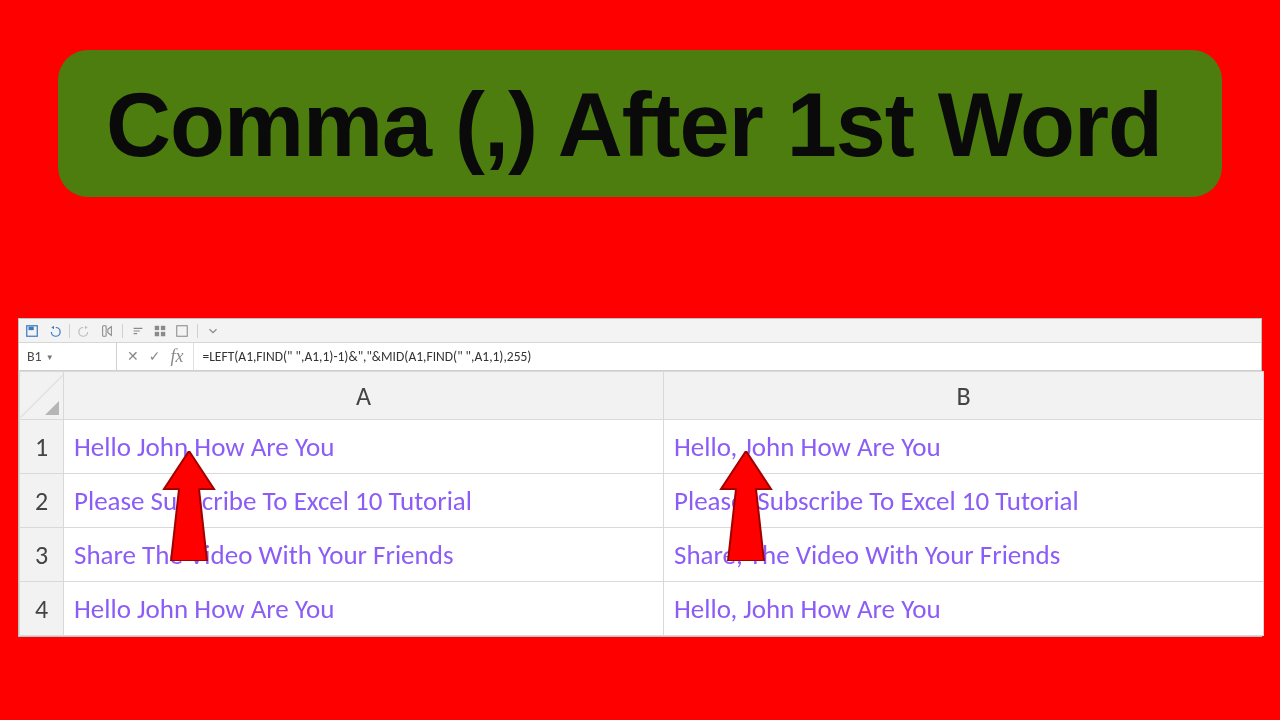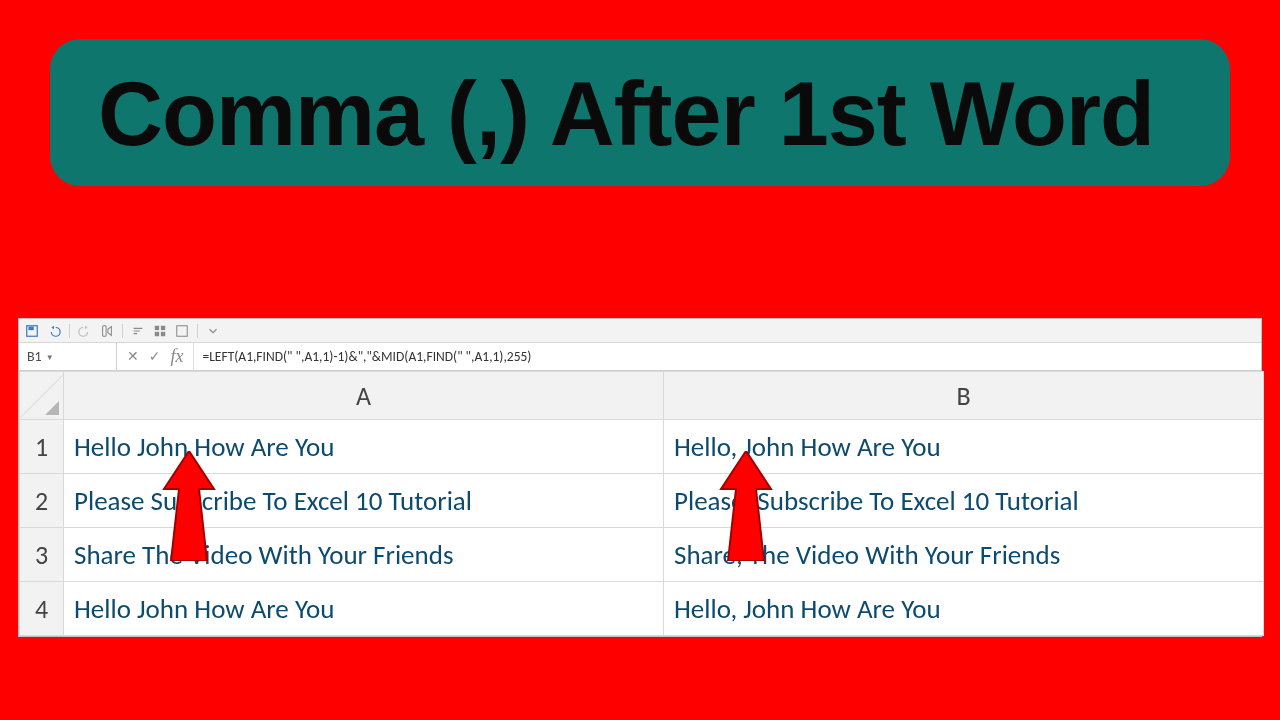--- a/index.html
+++ b/index.html
@@ -1,23 +1,23 @@
 <!DOCTYPE html>
 <html><head>
 <meta charset="utf-8">
 <style>
   * { box-sizing: border-box; margin: 0; padding: 0; }
   html, body { width: 1280px; height: 720px; overflow: hidden; font-family: Calibri, Arial, sans-serif; }
   body { background: #ff0000; display: flex; flex-direction: column; align-items: center; }
 
   .title-box {
-    background: #0f766e;
+    background: #4d7c0f;
     border-radius: 30px;
-    margin-top: 39px;
-    padding: 24px 76px 20px 48px;
+    margin-top: 50px;
+    padding: 24px 60px 20px 48px;
     display: inline-block;
   }
   .title-box span {
     font-family: "Arial Narrow", "Impact", sans-serif;
     font-weight: 900;
     font-size: 90px;
     letter-spacing: -1px;
     color: #0a0a0a;
     font-stretch: condensed;
   }
@@ -98,21 +98,21 @@
     background: #f2f2f2;
     font-weight: normal;
     color:#444;
     font-size: 26px;
     width: 44px;
     text-align: center;
   }
   .grid td {
     padding: 6px 10px;
     font-size: 27px;
-    color: #0c4a6e;
+    color: #8b5cf6;
     height: 54px;
     vertical-align: middle;
     background:#fff;
   }
   .colA { width: 600px; }
   .colB { width: 600px; }
 
   .arrow {
     position: absolute;
     width: 60px;

